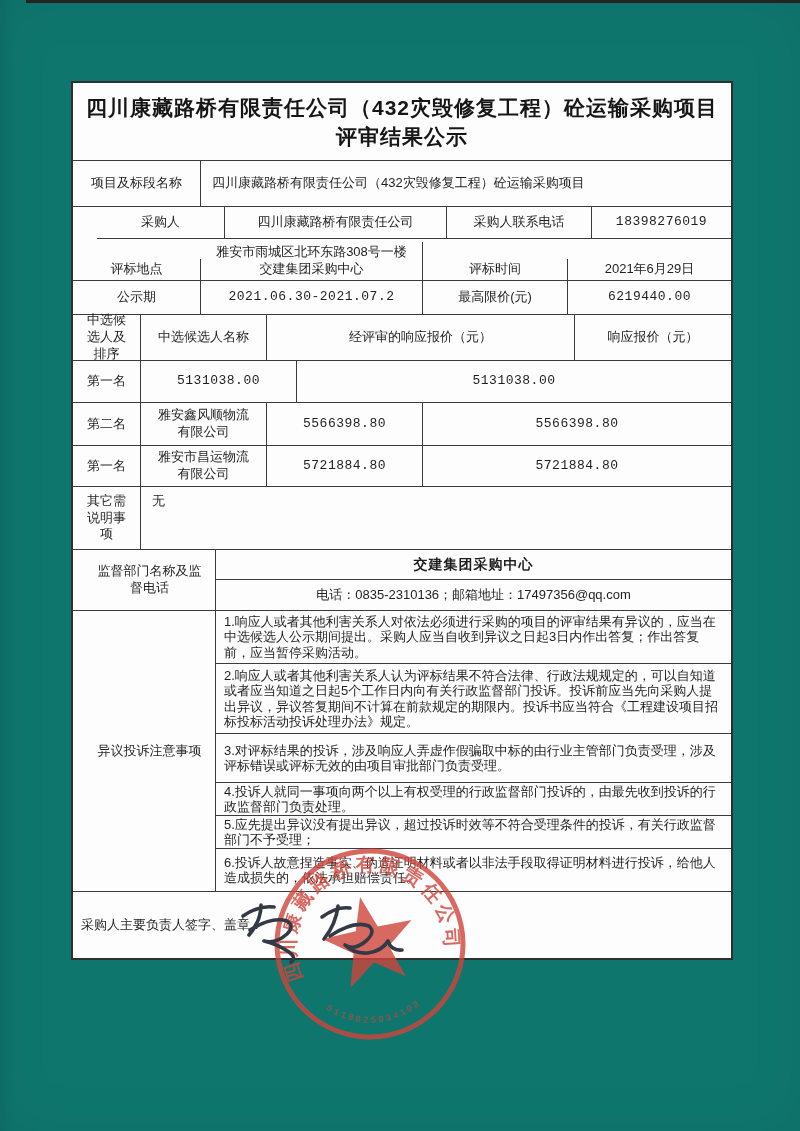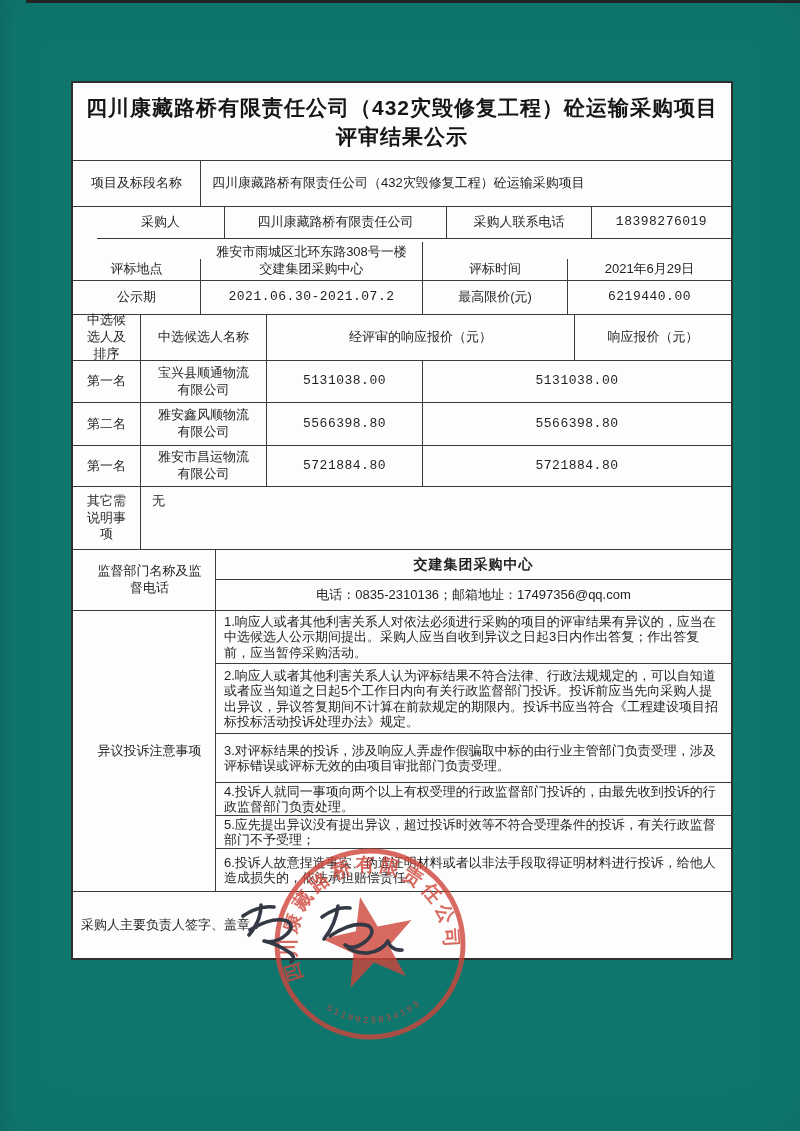--- a/index.html
+++ b/index.html
@@ -93,21 +93,20 @@
 
     <div class="row r-chead">
       <div class="cell w68">中选候选人及排序</div>
       <div class="cell w126">中选候选人名称</div>
       <div class="cell grow">经评审的响应报价（元）</div>
       <div class="cell w156">响应报价（元）</div>
     </div>
 
     <div class="row r-c1">
       <div class="cell w68">第一名</div>
-      <div class="cell w126">宝兴县顺通物流有限公司</div>
       <div class="cell w156 mono">5131038.00</div>
       <div class="cell grow mono">5131038.00</div>
     </div>
 
     <div class="row r-c2">
       <div class="cell w68">第二名</div>
       <div class="cell w126">雅安鑫风顺物流有限公司</div>
       <div class="cell w156 mono">5566398.80</div>
       <div class="cell grow mono">5566398.80</div>
     </div>

